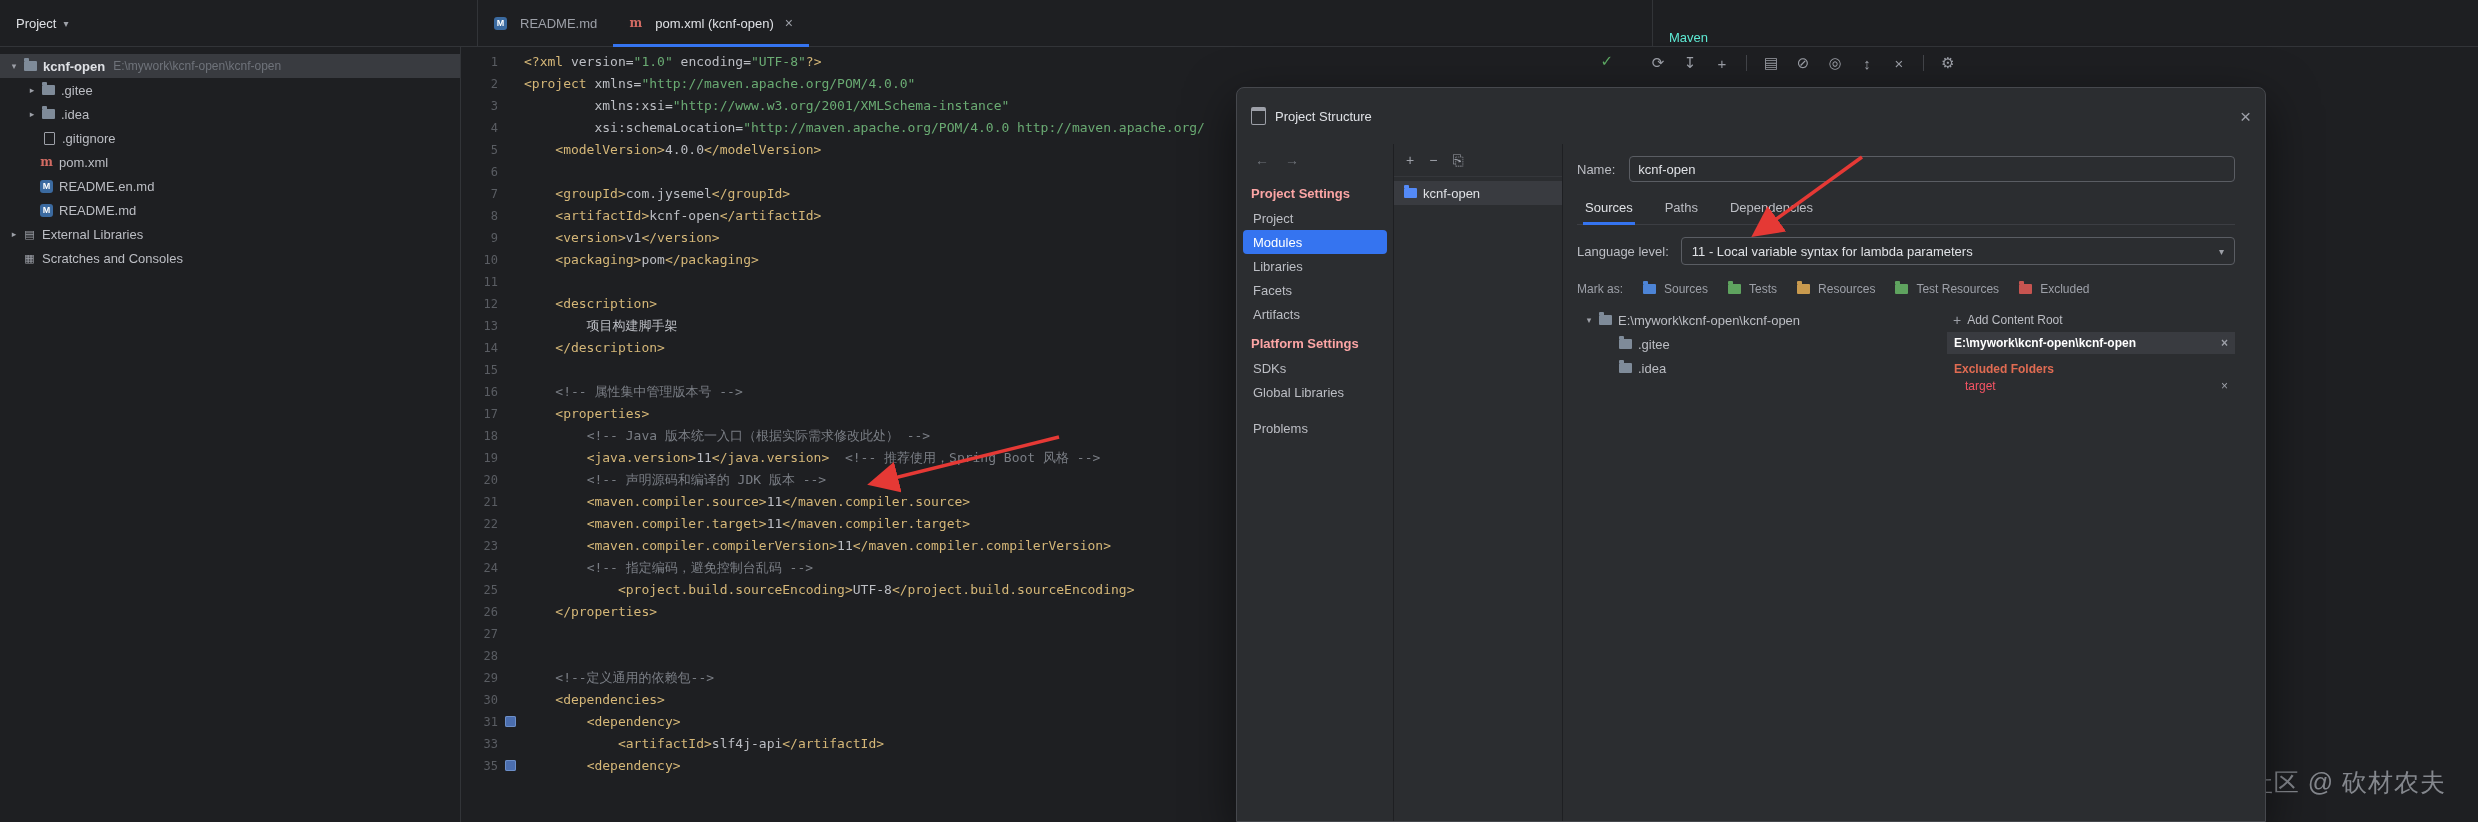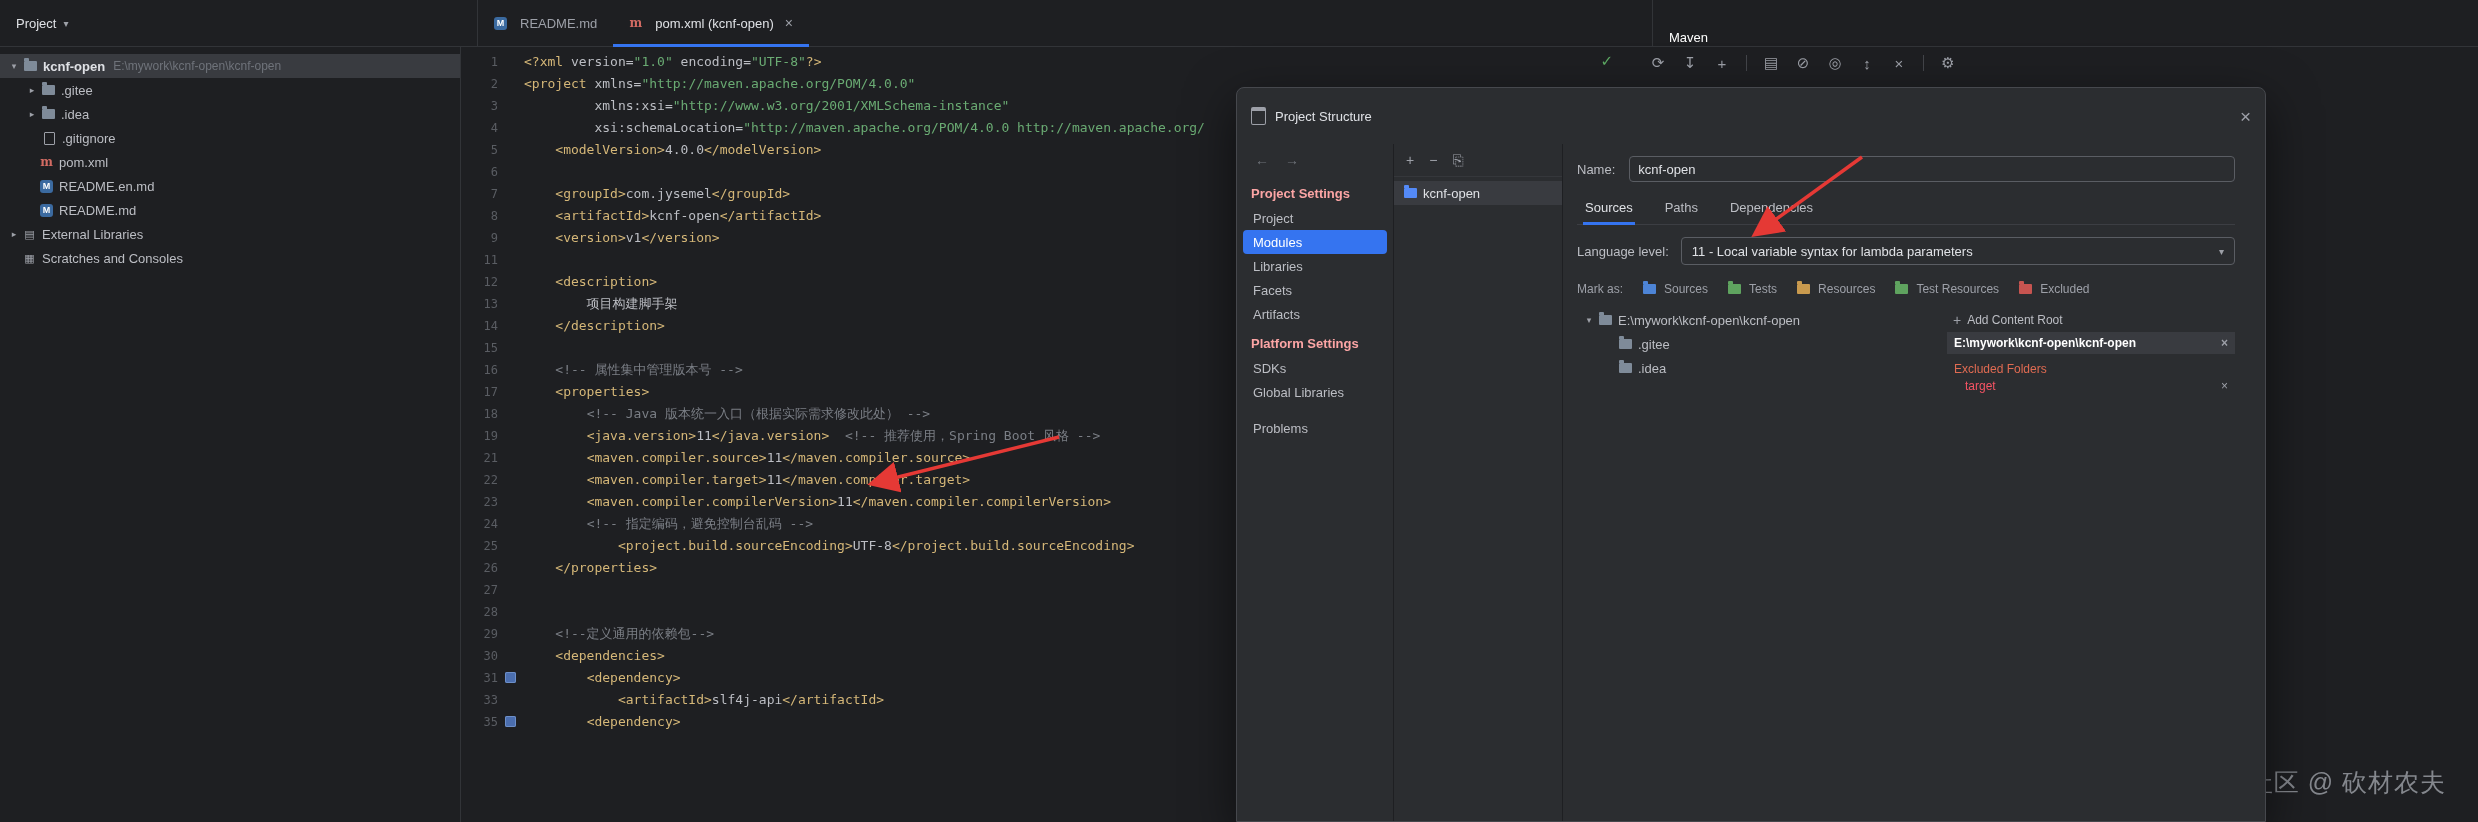--- a/index.html
+++ b/index.html
@@ -10,21 +10,21 @@
   .topbar{position:absolute;left:0;top:0;width:2478px;height:46px;display:flex;
           border-bottom:1px solid #323438;background:#1e1f22;z-index:2;}
   .pp-header{width:461px;flex:none;display:flex;align-items:center;gap:7px;padding-left:16px;
              border-right:1px solid #323438;color:#dfe1e5;}
   .pp-header .chev-d{color:#9da0a8;font-size:10px;}
   .tabs{width:1174px;flex:none;display:flex;align-items:stretch;border-right:1px solid #323438;}
   .tab{display:flex;align-items:center;gap:7px;padding:0 16px;color:#9da0a8;position:relative;cursor:default;}
   .tab.active{color:#dfe1e5;}
   .tab.active::after{content:"";position:absolute;left:0;right:0;bottom:-1px;height:3px;background:#3574f0;}
   .tab-close{color:#9da0a8;font-size:14px;margin-left:4px;}
-  .maven-header{flex:1;display:flex;align-items:center;padding-left:16px;color:#ffffff;margin-top:28px;}
+  .maven-header{flex:1;display:flex;align-items:center;padding-left:16px;color:#5eead4;margin-top:28px;}
 
   
   .project-panel{position:absolute;left:0;top:46px;width:461px;bottom:0;background:#1e1f22;
                  border-right:1px solid #323438;padding-top:8px;box-sizing:border-box;}
   .pt-row{height:24px;display:flex;align-items:center;white-space:nowrap;}
   .pt-row.sel{background:#393b40;}
   .chev{width:16px;flex:none;display:inline-flex;justify-content:center;color:#9da0a8;font-size:9px;}
   .hint{color:#6f737a;margin-left:8px;font-size:12px;}
 
   
@@ -92,21 +92,21 @@
   .mark-row{display:flex;align-items:center;gap:18px;margin-top:17px;font-size:12px;color:#9da0a8;flex:none;}
   .chip{display:inline-flex;align-items:center;gap:2px;}
   .split{display:flex;flex:1;margin-top:12px;min-height:0;}
   .tree{flex:1;min-width:0;}
   .tr-row{height:24px;display:flex;align-items:center;color:#bcbec4;white-space:nowrap;}
   .roots{width:288px;flex:none;display:flex;flex-direction:column;font-size:12px;}
   .add-row{height:24px;display:flex;align-items:center;gap:6px;color:#bcbec4;padding-left:6px;}
   .add-plus{color:#9da0a8;font-size:14px;}
   .rootrow{height:22px;background:#393b40;display:flex;align-items:center;padding:0 7px;color:#fff;font-weight:700;}
   .xbtn{margin-left:auto;color:#9da0a8;font-size:12px;}
-  .exh{margin-top:8px;color:#e06b52;font-weight:400;padding-left:7px;}
+  .exh{margin-top:8px;color:#e06b52;font-weight:700;padding-left:7px;}
   .exitem{display:flex;align-items:center;color:#f75464;padding:3px 7px 0 18px;}
 
   
   .arrows{position:absolute;left:0;top:0;z-index:20;pointer-events:none;}
   .watermark{position:absolute;right:32px;top:766px;z-index:6;color:#84878d;font-size:25px;
              font-weight:500;letter-spacing:1px;}
 </style>
 </head>
 <body>
 
@@ -188,29 +188,31 @@
     <div class="code">
         <div class="cl"><span class="ln">1</span><span class="gut"></span><span class="ct"><span class="tk-t">&lt;?xml </span><span class="tk-a">version=</span><span class="tk-s">"1.0"</span><span class="tk-a"> encoding=</span><span class="tk-s">"UTF-8"</span><span class="tk-t">?&gt;</span></span></div>
         <div class="cl"><span class="ln">2</span><span class="gut"></span><span class="ct"><span class="tk-t">&lt;project </span><span class="tk-a">xmlns=</span><span class="tk-s">"http://maven.apache.org/POM/4.0.0"</span></span></div>
         <div class="cl"><span class="ln">3</span><span class="gut"></span><span class="ct"><span class="tk-p">         </span><span class="tk-a">xmlns:xsi=</span><span class="tk-s">"http://www.w3.org/2001/XMLSchema-instance"</span></span></div>
         <div class="cl"><span class="ln">4</span><span class="gut"></span><span class="ct"><span class="tk-p">         </span><span class="tk-a">xsi:schemaLocation=</span><span class="tk-s">"http://maven.apache.org/POM/4.0.0 http://maven.apache.org/</span></span></div>
         <div class="cl"><span class="ln">5</span><span class="gut"></span><span class="ct"><span class="tk-p">    </span><span class="tk-t">&lt;modelVersion&gt;</span><span class="tk-p">4.0.0</span><span class="tk-t">&lt;/modelVersion&gt;</span></span></div>
         <div class="cl"><span class="ln">6</span><span class="gut"></span><span class="ct"></span></div>
         <div class="cl"><span class="ln">7</span><span class="gut"></span><span class="ct"><span class="tk-p">    </span><span class="tk-t">&lt;groupId&gt;</span><span class="tk-p">com.jysemel</span><span class="tk-t">&lt;/groupId&gt;</span></span></div>
         <div class="cl"><span class="ln">8</span><span class="gut"></span><span class="ct"><span class="tk-p">    </span><span class="tk-t">&lt;artifactId&gt;</span><span class="tk-p">kcnf-open</span><span class="tk-t">&lt;/artifactId&gt;</span></span></div>
         <div class="cl"><span class="ln">9</span><span class="gut"></span><span class="ct"><span class="tk-p">    </span><span class="tk-t">&lt;version&gt;</span><span class="tk-p">v1</span><span class="tk-t">&lt;/version&gt;</span></span></div>
+        <div class="cl"><span class="ln">10</span><span class="gut"></span><span class="ct"><span class="tk-p">    </span><span class="tk-t">&lt;packaging&gt;</span><span class="tk-p">pom</span><span class="tk-t">&lt;/packaging&gt;</span></span></div>
         <div class="cl"><span class="ln">11</span><span class="gut"></span><span class="ct"></span></div>
         <div class="cl"><span class="ln">12</span><span class="gut"></span><span class="ct"><span class="tk-p">    </span><span class="tk-t">&lt;description&gt;</span></span></div>
         <div class="cl"><span class="ln">13</span><span class="gut"></span><span class="ct"><span class="tk-p">        项目构建脚手架</span></span></div>
         <div class="cl"><span class="ln">14</span><span class="gut"></span><span class="ct"><span class="tk-p">    </span><span class="tk-t">&lt;/description&gt;</span></span></div>
         <div class="cl"><span class="ln">15</span><span class="gut"></span><span class="ct"></span></div>
         <div class="cl"><span class="ln">16</span><span class="gut"></span><span class="ct"><span class="tk-p">    </span><span class="tk-c">&lt;!-- 属性集中管理版本号 --&gt;</span></span></div>
         <div class="cl"><span class="ln">17</span><span class="gut"></span><span class="ct"><span class="tk-p">    </span><span class="tk-t">&lt;properties&gt;</span></span></div>
         <div class="cl"><span class="ln">18</span><span class="gut"></span><span class="ct"><span class="tk-p">        </span><span class="tk-c">&lt;!-- Java 版本统一入口（根据实际需求修改此处） --&gt;</span></span></div>
         <div class="cl"><span class="ln">19</span><span class="gut"></span><span class="ct"><span class="tk-p">        </span><span class="tk-t">&lt;java.version&gt;</span><span class="tk-p">11</span><span class="tk-t">&lt;/java.version&gt;</span><span class="tk-c">  &lt;!-- 推荐使用，Spring Boot 风格 --&gt;</span></span></div>
+        <div class="cl"><span class="ln">20</span><span class="gut"></span><span class="ct"><span class="tk-p">        </span><span class="tk-c">&lt;!-- 声明源码和编译的 JDK 版本 --&gt;</span></span></div>
         <div class="cl"><span class="ln">21</span><span class="gut"></span><span class="ct"><span class="tk-p">        </span><span class="tk-t">&lt;maven.compiler.source&gt;</span><span class="tk-p">11</span><span class="tk-t">&lt;/maven.compiler.source&gt;</span></span></div>
         <div class="cl"><span class="ln">22</span><span class="gut"></span><span class="ct"><span class="tk-p">        </span><span class="tk-t">&lt;maven.compiler.target&gt;</span><span class="tk-p">11</span><span class="tk-t">&lt;/maven.compiler.target&gt;</span></span></div>
         <div class="cl"><span class="ln">23</span><span class="gut"></span><span class="ct"><span class="tk-p">        </span><span class="tk-t">&lt;maven.compiler.compilerVersion&gt;</span><span class="tk-p">11</span><span class="tk-t">&lt;/maven.compiler.compilerVersion&gt;</span></span></div>
         <div class="cl"><span class="ln">24</span><span class="gut"></span><span class="ct"><span class="tk-p">        </span><span class="tk-c">&lt;!-- 指定编码，避免控制台乱码 --&gt;</span></span></div>
         <div class="cl"><span class="ln">25</span><span class="gut"></span><span class="ct"><span class="tk-p">            </span><span class="tk-t">&lt;project.build.sourceEncoding&gt;</span><span class="tk-p">UTF-8</span><span class="tk-t">&lt;/project.build.sourceEncoding&gt;</span></span></div>
         <div class="cl"><span class="ln">26</span><span class="gut"></span><span class="ct"><span class="tk-p">    </span><span class="tk-t">&lt;/properties&gt;</span></span></div>
         <div class="cl"><span class="ln">27</span><span class="gut"></span><span class="ct"></span></div>
         <div class="cl"><span class="ln">28</span><span class="gut"></span><span class="ct"></span></div>
         <div class="cl"><span class="ln">29</span><span class="gut"></span><span class="ct"><span class="tk-p">    </span><span class="tk-c">&lt;!--定义通用的依赖包--&gt;</span></span></div>
         <div class="cl"><span class="ln">30</span><span class="gut"></span><span class="ct"><span class="tk-p">    </span><span class="tk-t">&lt;dependencies&gt;</span></span></div>

